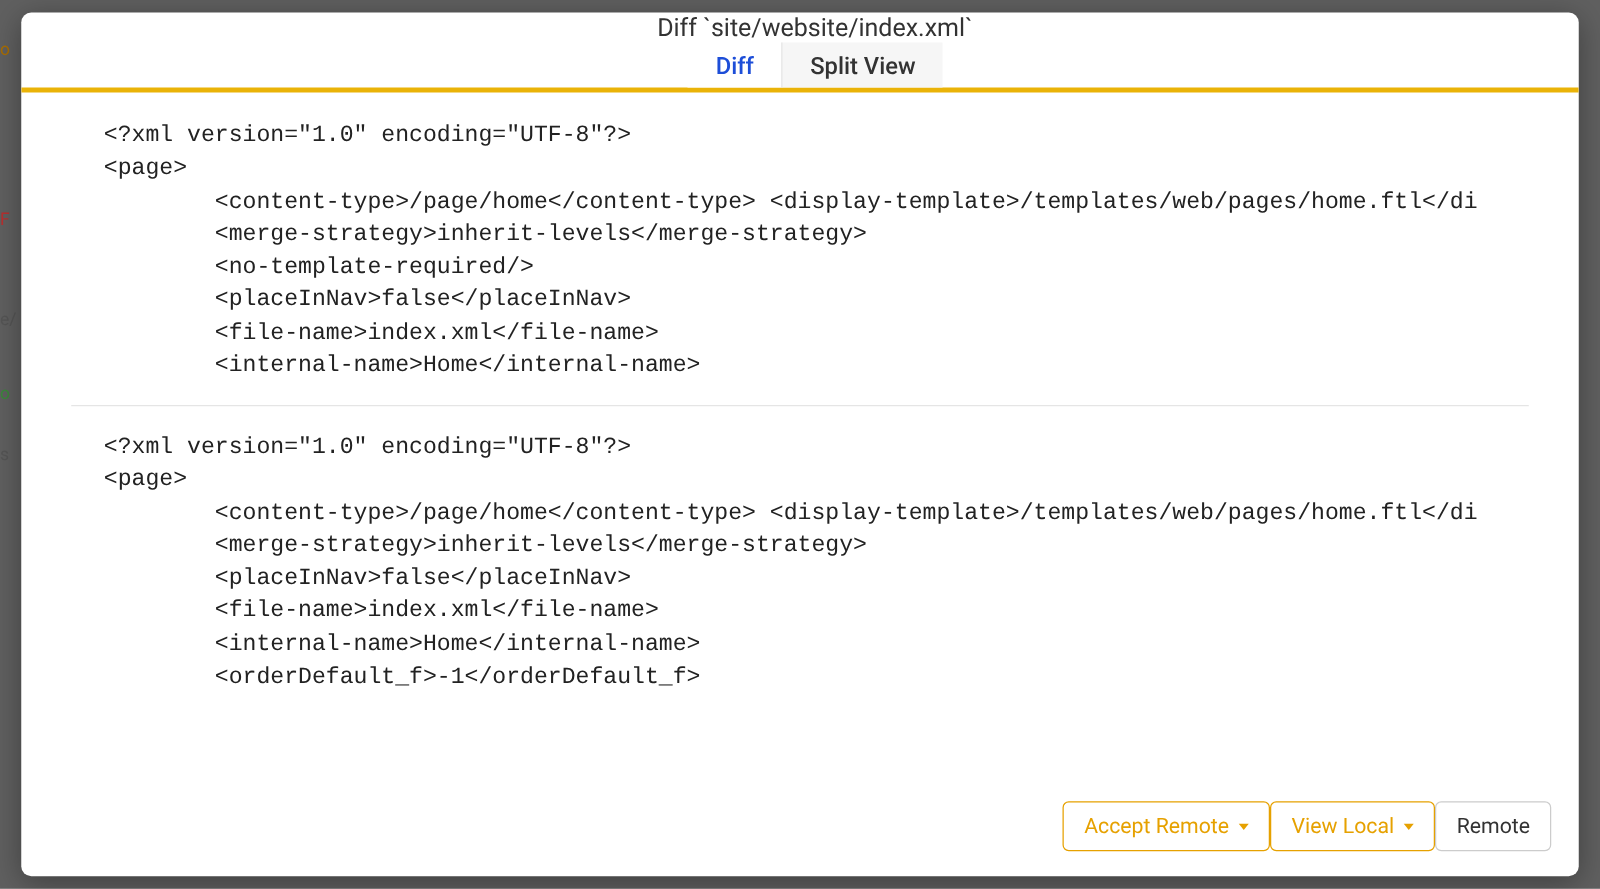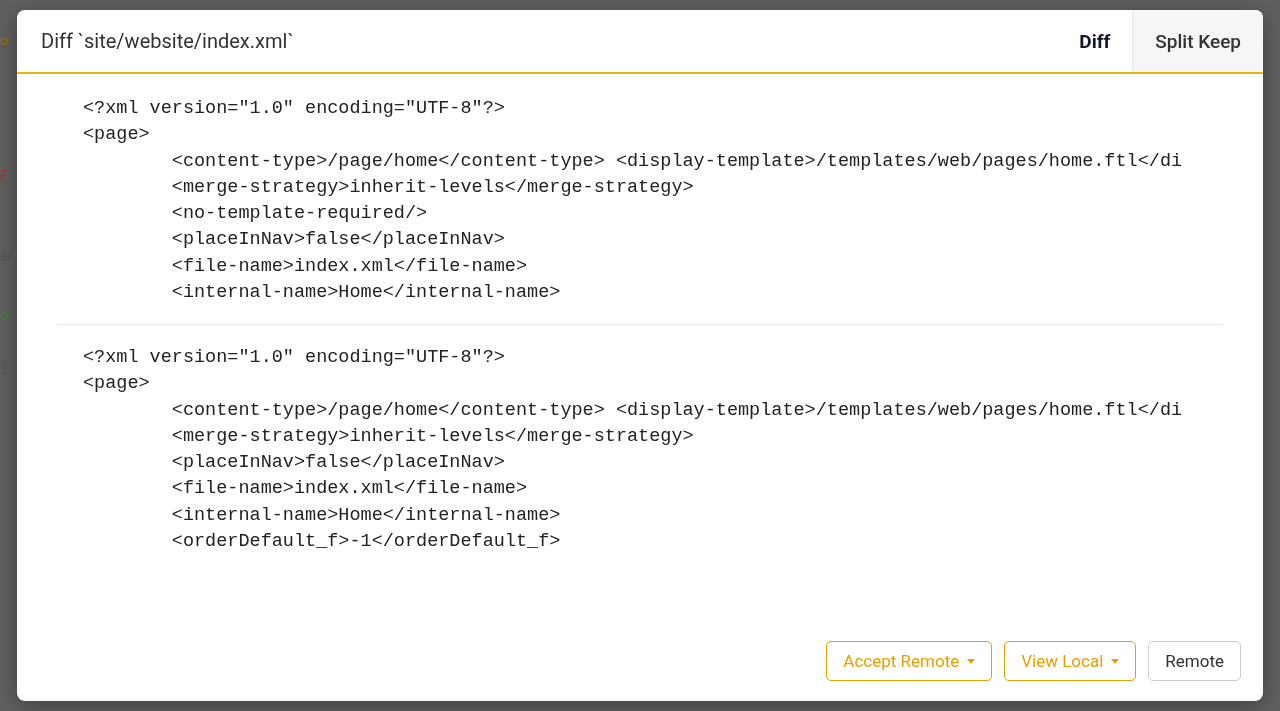--- a/index.html
+++ b/index.html
@@ -32,44 +32,44 @@
       display: flex;
       flex-direction: column;
       overflow: hidden;
     }
     .modal-header {
       display: flex;
       align-items: center;
       justify-content: space-between;
       padding: 0 0 0 24px;
       height: 64px;
-      border-bottom: 2px solid #eab308;
+      border-bottom: 4px solid #eab308;
+      flex-direction: column;
     }
     .modal-title {
       font-size: 20px;
       font-weight: 400;
       color: #333;
     }
     .tabs {
       display: flex;
       height: 100%;
     }
     .tab {
       display: flex;
       align-items: center;
       padding: 0 22px;
       font-size: 19px;
       font-weight: 500;
       cursor: pointer;
       border-left: 1px solid transparent;
     }
     .tab.active {
-      color: #0f172a;
+      color: #1d4ed8;
       background: #fff;
-      font-weight: bold;
     }
     .tab.inactive {
       color: #333;
       background: #f6f6f6;
       border-left: 1px solid #e5e5e5;
     }
     .modal-body {
       flex: 1;
       overflow: auto;
       padding: 22px 40px 10px 40px;
@@ -85,21 +85,21 @@
     }
     .divider {
       border: none;
       border-top: 1px solid #e5e5e5;
       margin: 18px 0 20px 0;
     }
     .modal-footer {
       display: flex;
       justify-content: flex-end;
       align-items: center;
-      gap: 12px;
+      gap: 0;
       padding: 16px 22px 20px 22px;
     }
     .btn {
       font-size: 17px;
       padding: 9px 16px;
       border-radius: 5px;
       cursor: pointer;
       background: #fff;
       display: inline-flex;
       align-items: center;
@@ -139,21 +139,21 @@
   <span class="bgtext" style="top:248px; color:#555;">e/</span>
   <span class="bgtext" style="top:307px; color:#3a8a3a;">o</span>
   <span class="bgtext" style="top:356px; color:#555;">s</span>
 </div>
 
 <div class="modal">
   <div class="modal-header">
     <div class="modal-title">Diff `site/website/index.xml`</div>
     <div class="tabs">
       <div class="tab active">Diff</div>
-      <div class="tab inactive">Split Keep</div>
+      <div class="tab inactive">Split View</div>
     </div>
   </div>
 
   <div class="modal-body">
     <div class="code-block">&lt;?xml version="1.0" encoding="UTF-8"?&gt;
 &lt;page&gt;
         &lt;content-type&gt;/page/home&lt;/content-type&gt; &lt;display-template&gt;/templates/web/pages/home.ftl&lt;/di
         &lt;merge-strategy&gt;inherit-levels&lt;/merge-strategy&gt;
         &lt;no-template-required/&gt;
         &lt;placeInNav&gt;false&lt;/placeInNav&gt;

